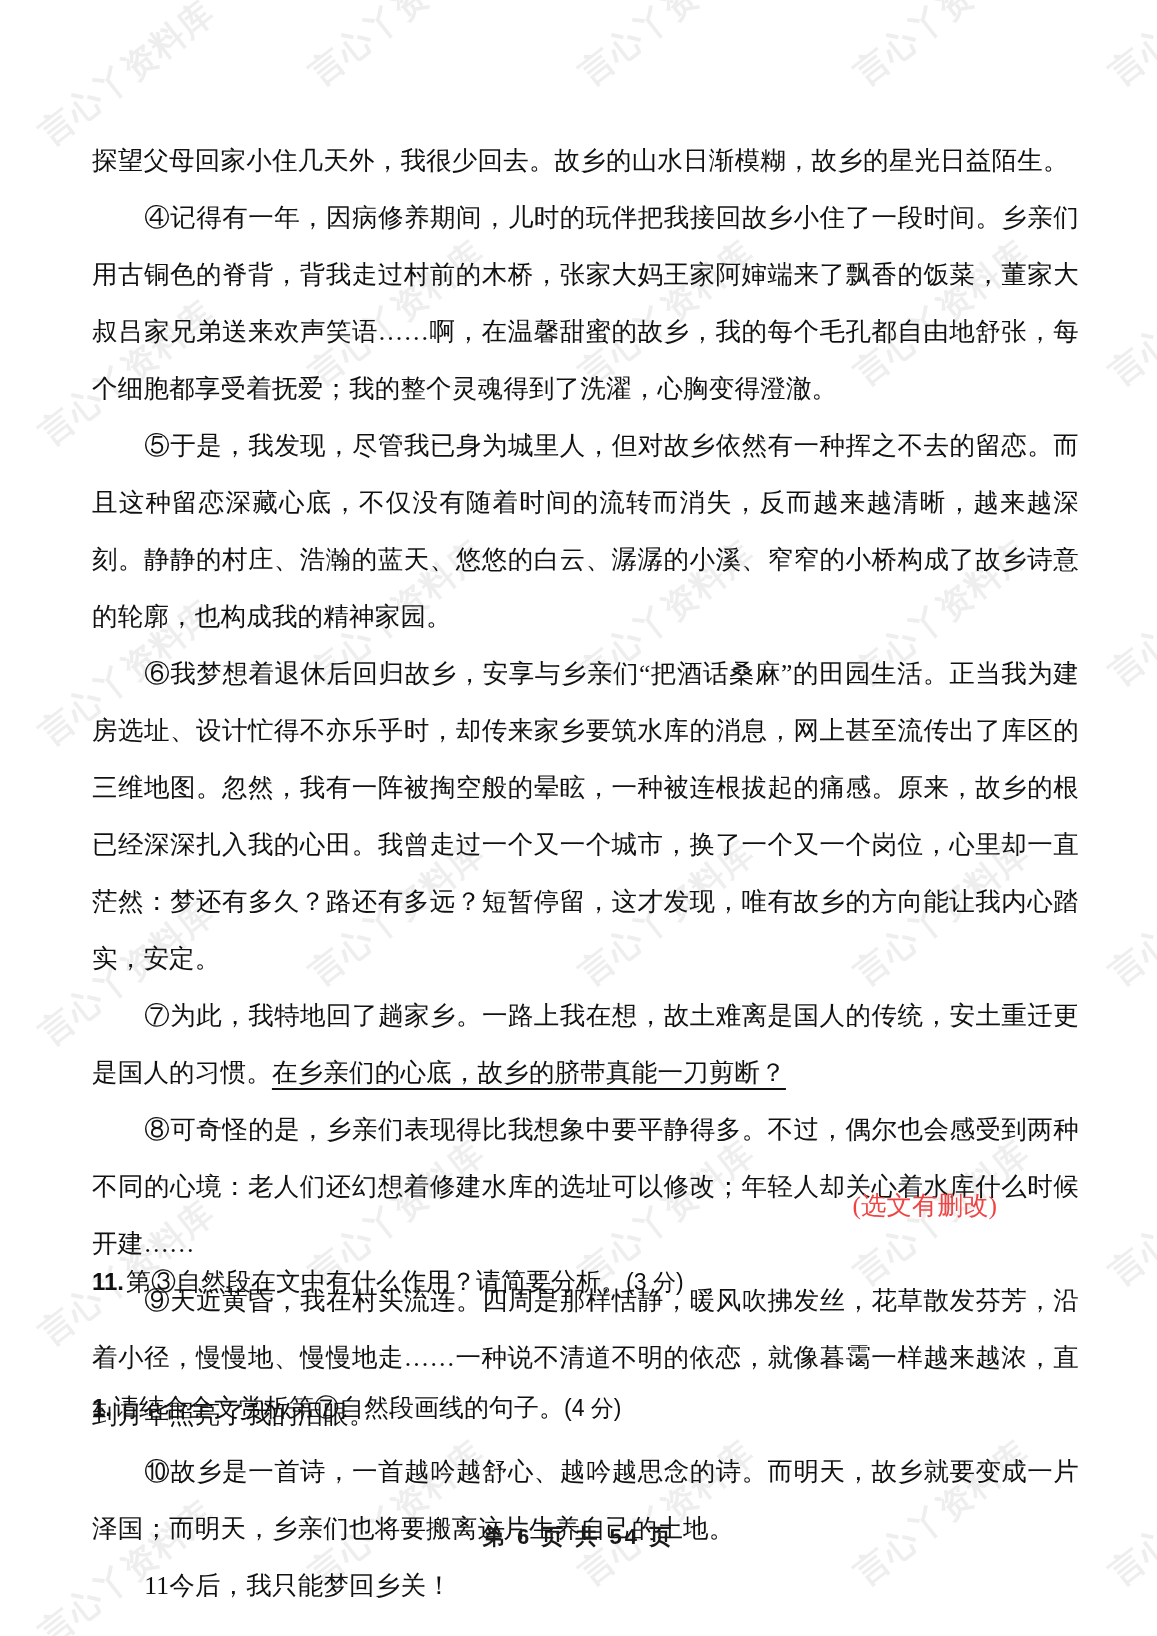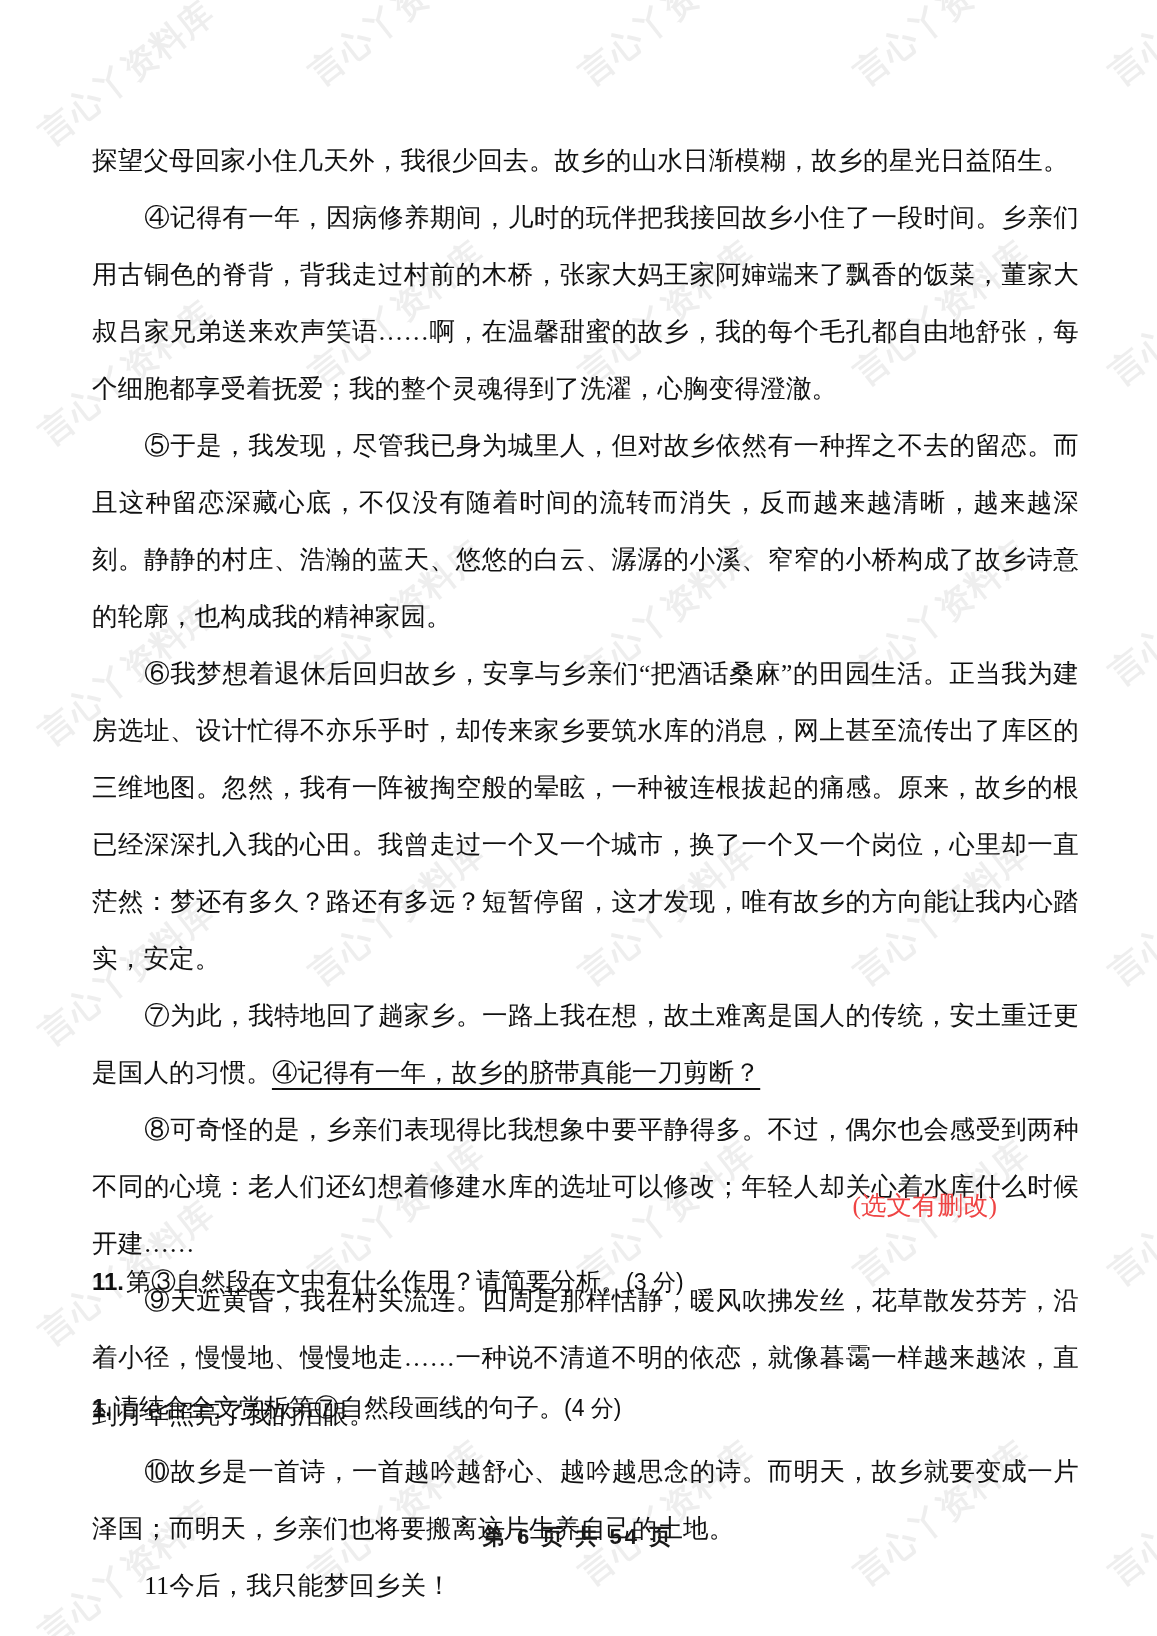--- a/index.html
+++ b/index.html
@@ -169,21 +169,21 @@
     <div class="wm" style="left:1100px;top:1560px;">言心丫资料库</div>
   </div>
 
   <div class="content">
 
     <div class="body-text">
       <p class="para">探望父母回家小住几天外，我很少回去。故乡的山水日渐模糊，故乡的星光日益陌生。</p>
       <p class="para indent">④记得有一年，因病修养期间，儿时的玩伴把我接回故乡小住了一段时间。乡亲们用古铜色的脊背，背我走过村前的木桥，张家大妈王家阿婶端来了飘香的饭菜，董家大叔吕家兄弟送来欢声笑语……啊，在温馨甜蜜的故乡，我的每个毛孔都自由地舒张，每个细胞都享受着抚爱；我的整个灵魂得到了洗濯，心胸变得澄澈。</p>
       <p class="para indent">⑤于是，我发现，尽管我已身为城里人，但对故乡依然有一种挥之不去的留恋。而且这种留恋深藏心底，不仅没有随着时间的流转而消失，反而越来越清晰，越来越深刻。静静的村庄、浩瀚的蓝天、悠悠的白云、潺潺的小溪、窄窄的小桥构成了故乡诗意的轮廓，也构成我的精神家园。</p>
       <p class="para indent">⑥我梦想着退休后回归故乡，安享与乡亲们“把酒话桑麻”的田园生活。正当我为建房选址、设计忙得不亦乐乎时，却传来家乡要筑水库的消息，网上甚至流传出了库区的三维地图。忽然，我有一阵被掏空般的晕眩，一种被连根拔起的痛感。原来，故乡的根已经深深扎入我的心田。我曾走过一个又一个城市，换了一个又一个岗位，心里却一直茫然：梦还有多久？路还有多远？短暂停留，这才发现，唯有故乡的方向能让我内心踏实，安定。</p>
-      <p class="para indent"><span>⑦为此，我特地回了趟家乡。一路上我在想，故土难离是国人的传统，安土重迁更是国人的习惯。</span><span class="u-line">④记得有一年，故乡的脐带真能一刀剪断？</span></p>
+      <p class="para indent"><span>⑦为此，我特地回了趟家乡。一路上我在想，故土难离是国人的传统，安土重迁更是国人的习惯。</span><span class="u-line">在乡亲们的心底，故乡的脐带真能一刀剪断？</span></p>
       <p class="para indent">⑧可奇怪的是，乡亲们表现得比我想象中要平静得多。不过，偶尔也会感受到两种不同的心境：老人们还幻想着修建水库的选址可以修改；年轻人却关心着水库什么时候开建……</p>
       <p class="para indent">⑨天近黄昏，我在村头流连。四周是那样恬静，暖风吹拂发丝，花草散发芬芳，沿着小径，慢慢地、慢慢地走……一种说不清道不明的依恋，就像暮霭一样越来越浓，直到月华照亮了我的泪眼。</p>
       <p class="para indent">⑩故乡是一首诗，一首越吟越舒心、越吟越思念的诗。而明天，故乡就要变成一片泽国；而明天，乡亲们也将要搬离这片生养自己的土地。</p>
       <p class="para indent">11今后，我只能梦回乡关！</p>
     </div>
 
     <div class="source-line">(选文有删改)</div>
 
     <div class="question" id="question-11">
       <span class="q-num">11.</span><span>第③自然段在文中有什么作用？请简要分析。</span><span class="q-score">(3 分)</span>

